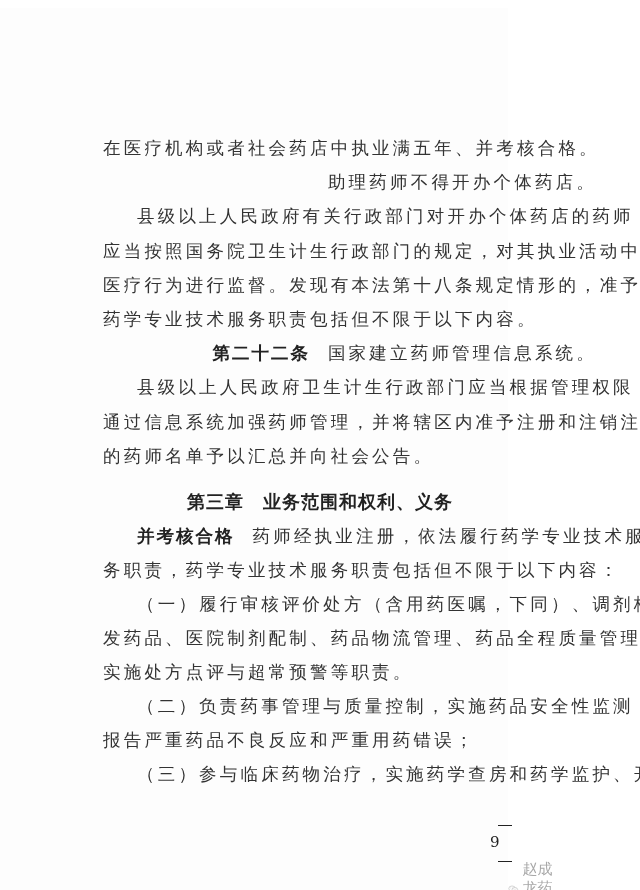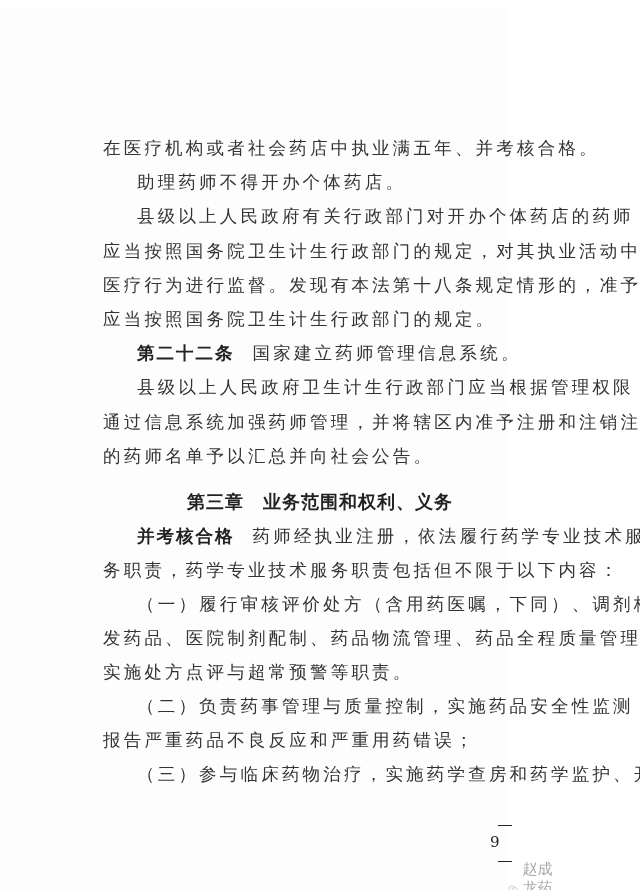--- a/index.html
+++ b/index.html
@@ -5,21 +5,21 @@
   html, body { margin: 0; padding: 0; }
   body {
     width: 640px; height: 890px; background: #ffffff; position: relative; overflow: hidden;
     font-family: "DejaVu Serif", "Liberation Serif", serif; color: #2a2a2a;
   }
   .page { position: absolute; left: 0; top: 8px; width: 508px; height: 890px; background: #fdfdfd; }
   .line {
     position: absolute; left: 103px; width: 460px; font-size: 17.5px; line-height: 24px;
     white-space: nowrap; letter-spacing: 3.2px; color: #333;
   }
-  .indent { left: 137px; }
+  .indent { left: 137px; text-align: right; }
   .heading {
     position: absolute; left: 0; width: 640px; text-align: center; font-size: 18px; line-height: 24px;
     font-family: "DejaVu Sans", "Liberation Sans", sans-serif; font-weight: bold; color: #222; letter-spacing: 1px;
   }
   .art { font-family: Liberation Mono, monospace; font-weight: bold; color: #222; letter-spacing: 2px; }
   .gap { display: inline-block; width: 18px; }
   .pagenum {
     position: absolute; left: 490px; top: 807px; font-size: 15px; color: #222; letter-spacing: 2px;
   }
   .pagenum .dash { display: inline-block; width: 14px; height: 1px; background: #222; vertical-align: middle; margin: 0 8px; }
@@ -32,21 +32,21 @@
 </head>
 <body>
 
 <div class="page">
 
   <div class="line" style="top:128px">在医疗机构或者社会药店中执业满五年、并考核合格。</div>
   <div class="line indent" style="top:162px">助理药师不得开办个体药店。</div>
   <div class="line indent" style="top:196px">县级以上人民政府有关行政部门对开办个体药店的药师，</div>
   <div class="line" style="top:231px">应当按照国务院卫生计生行政部门的规定，对其执业活动中的</div>
   <div class="line" style="top:265px">医疗行为进行监督。发现有本法第十八条规定情形的，准予执</div>
-  <div class="line" style="top:299px">应当按照国务院卫生计生行政部门的规定。</div>
+  <div class="line" style="top:299px">药学专业技术服务职责包括但不限于以下内容。</div>
 
   <div class="line indent" style="top:333px">
     <span class="art">第二十二条</span><span class="gap"></span><span>国家建立药师管理信息系统。</span>
   </div>
 
   <div class="line indent" style="top:367px">县级以上人民政府卫生计生行政部门应当根据管理权限，</div>
   <div class="line" style="top:402px">通过信息系统加强药师管理，并将辖区内准予注册和注销注册</div>
   <div class="line" style="top:436px">的药师名单予以汇总并向社会公告。</div>
 
   <div class="heading" style="top:482px">第三章　业务范围和权利、义务</div>

